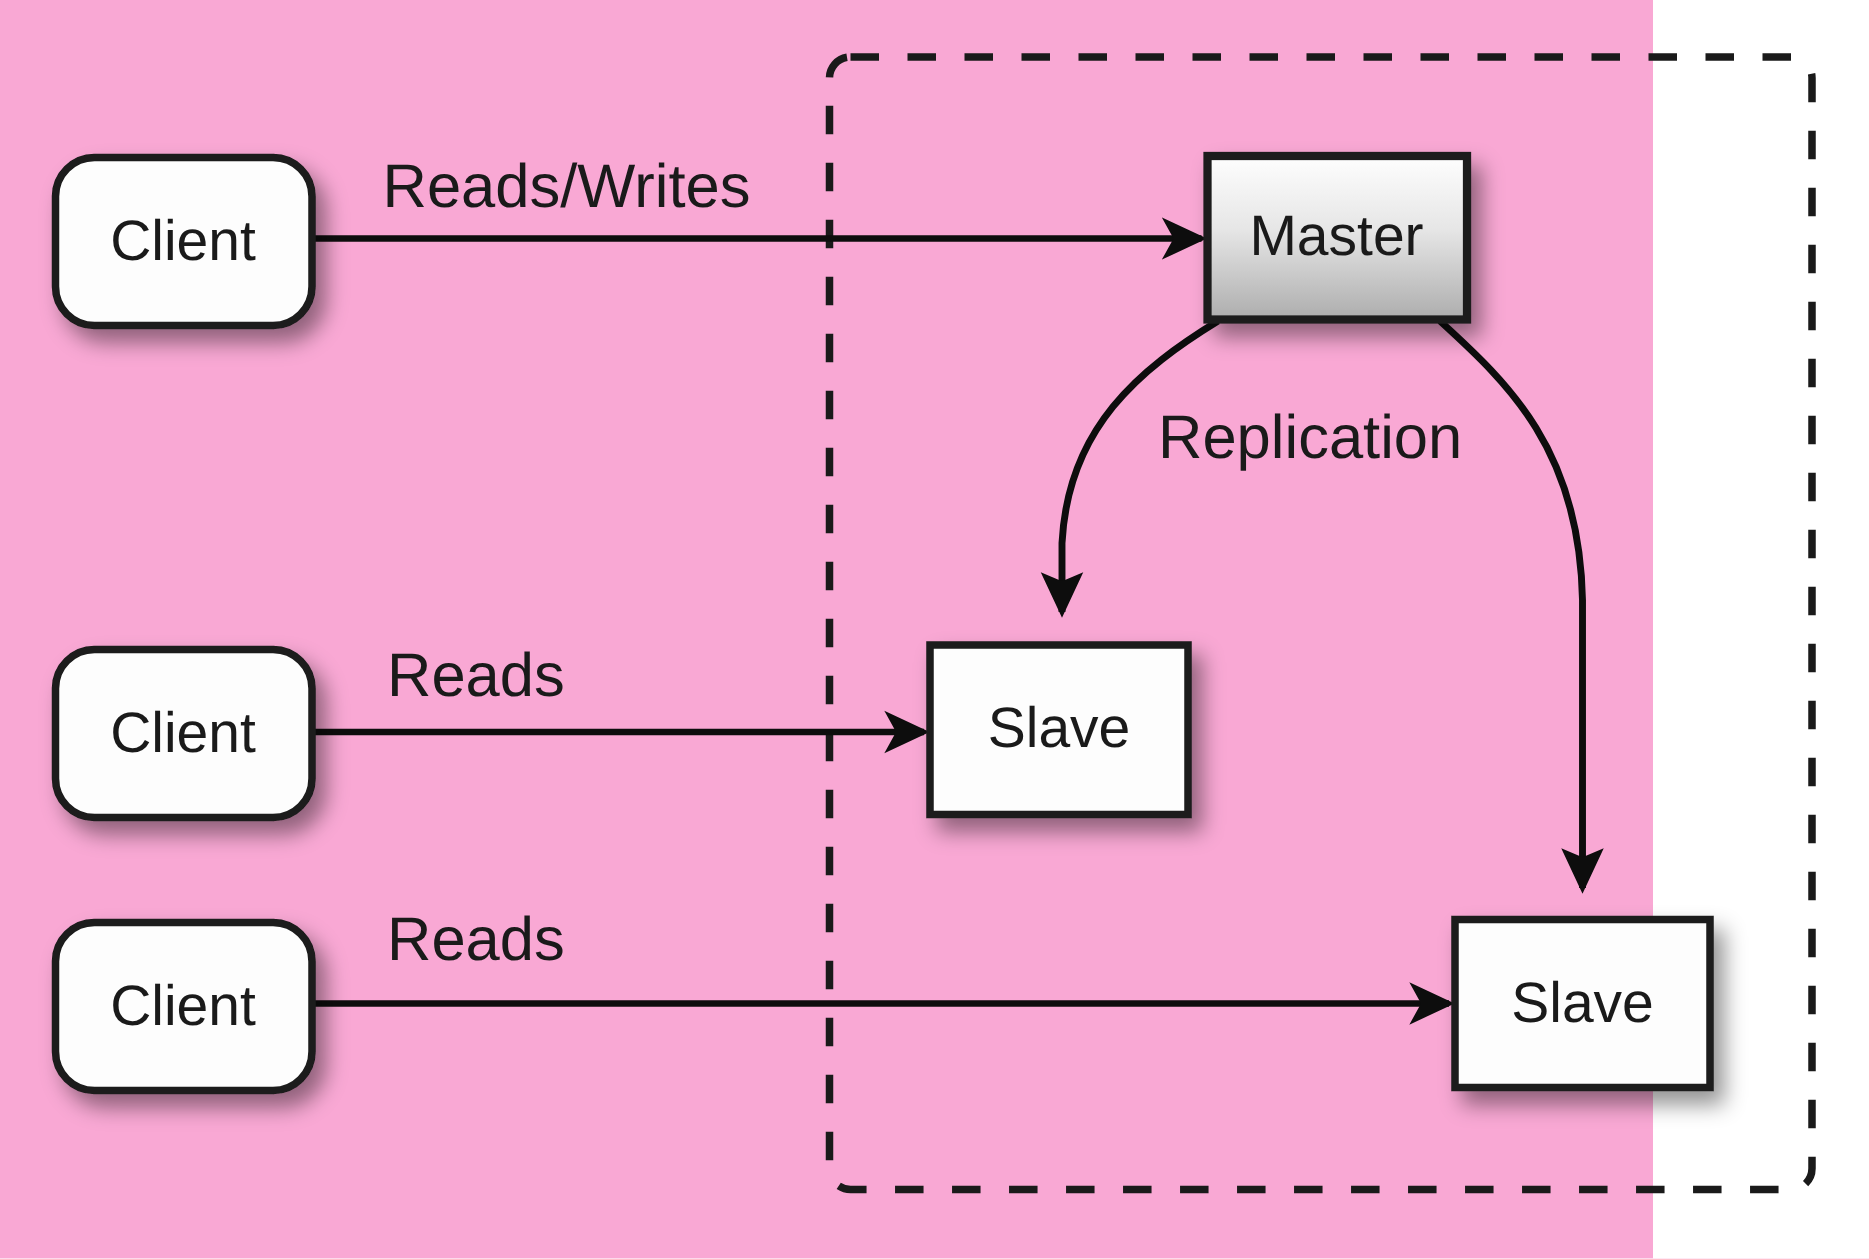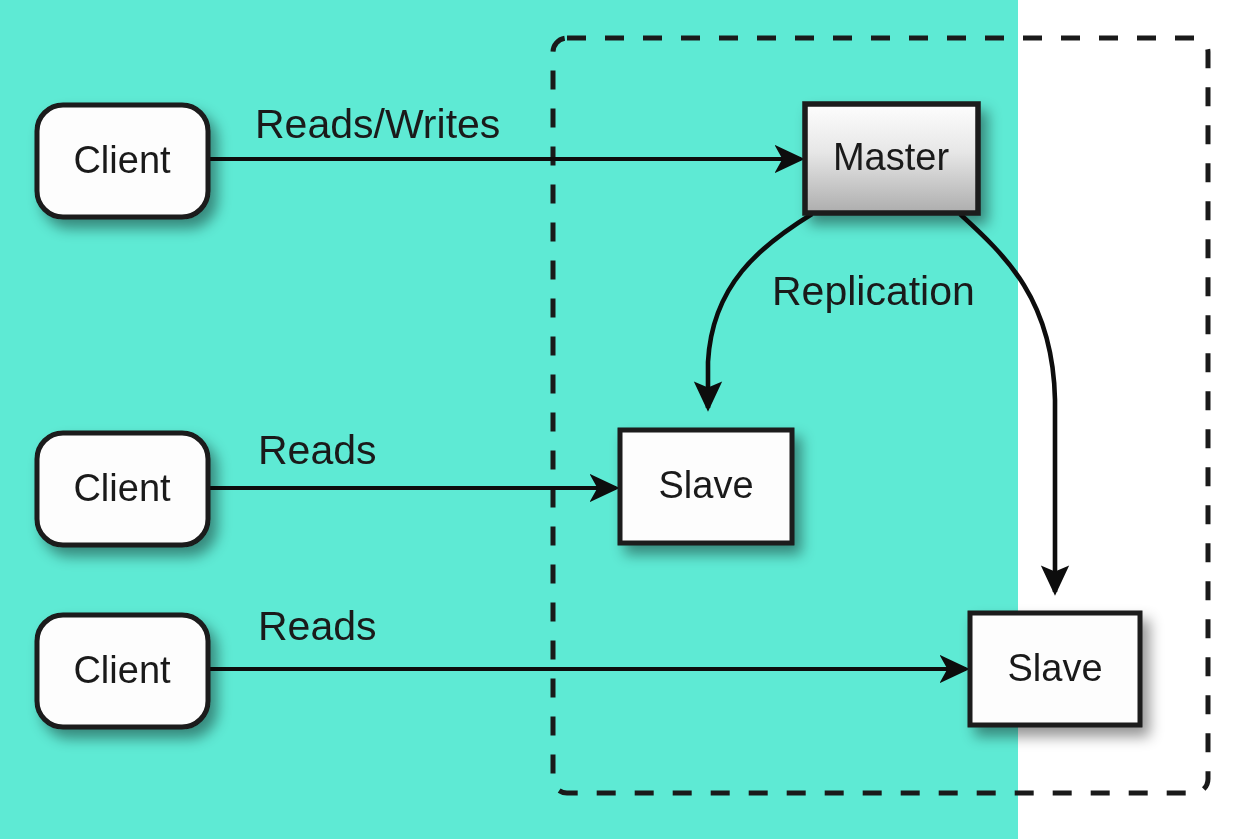--- a/index.html
+++ b/index.html
@@ -8,23 +8,23 @@
     background: #ffffff;
   }
   body {
     font-family: "Liberation Sans", sans-serif;
     width: 1246px;
     height: 839px;
     overflow: hidden;
   }
   #diagram-root {
     position: relative;
-    width: 1018px;
+    width: 1102px;
     height: 839px;
-    background: #5eead4;
+    background: #f9a8d4;
     text-align: right;
   }
   svg#diagram-svg {
     position: absolute;
     top: 0;
     left: 0;
     width: 1246px;
     height: 839px;
     display: block;
   }

